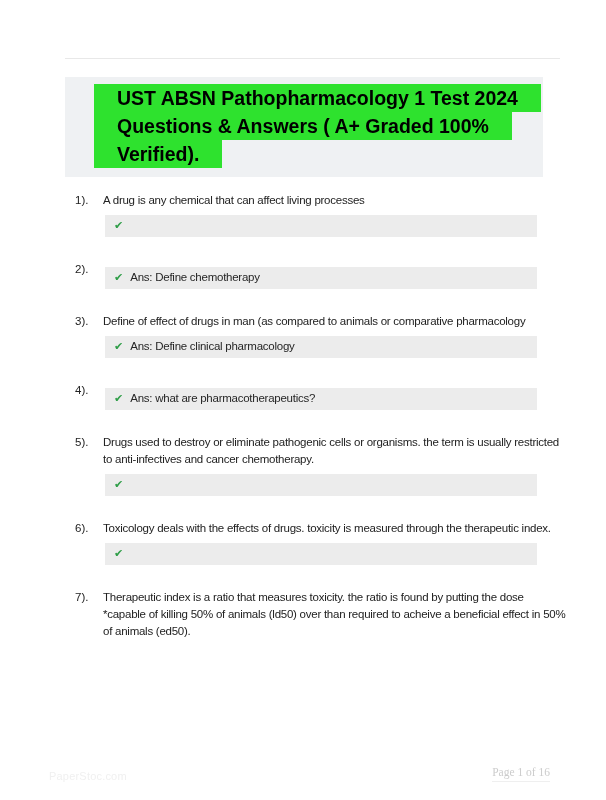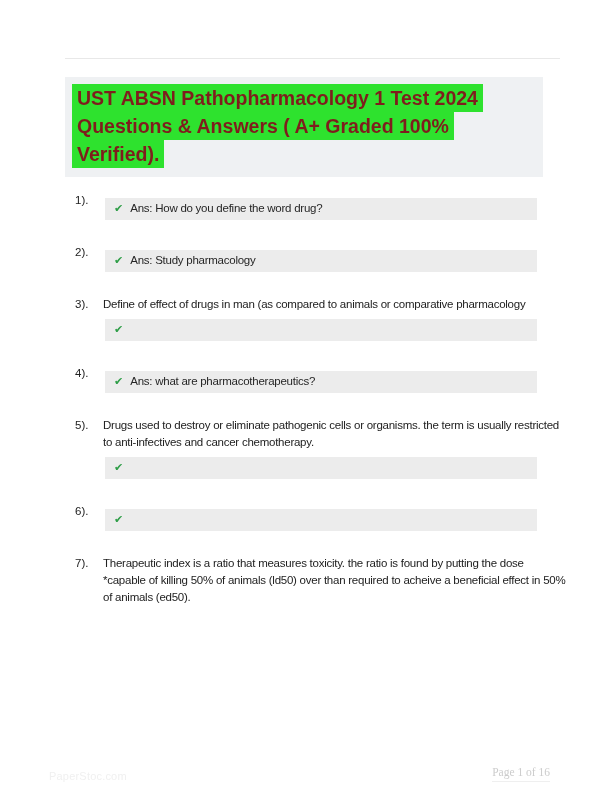--- a/index.html
+++ b/index.html
@@ -27,24 +27,25 @@
     box-sizing: border-box;
     background: #eff1f3;
     padding: 7px 7px 9px 7px;
   }
   .title-highlight {
     display: inline;
     background: #2ee22e;
     font-weight: bold;
     font-size: 19.5px;
     line-height: 28px;
-    padding: 3px 5px;
+    padding: 3px 23px;
     -webkit-box-decoration-break: clone;
     box-decoration-break: clone;
-    color: #7f1d1d;
+    color: #000000;
+    margin-left: 22px;
   }
   .questions {
     position: absolute;
     top: 192px;
     left: 75px;
     width: 492px;
   }
   .q { display: flex; margin-bottom: 24px; }
   .qnum {
     flex: none;
@@ -113,43 +114,44 @@
   <div class="header-rule"></div>
 
   <div class="title-block">
     <span class="title-highlight">UST ABSN Pathopharmacology 1 Test 2024 Questions &amp; Answers ( A+ Graded 100% Verified).</span>
   </div>
 
   <div class="questions">
   <div class="q">
     <span class="qnum">1).</span>
     <div class="qbody">
+      <div class="qtext">A drug is any chemical that can affect living processes</div>
       <div class="ans">
         <span class="check">✔</span>
-        <span class="anstext">Ans: How do you define the word drug?</span>
       </div>
     </div>
   </div>
 
   <div class="q">
     <span class="qnum">2).</span>
     <div class="qbody">
       <div class="ans">
         <span class="check">✔</span>
-        <span class="anstext">Ans: Study pharmacology</span>
+        <span class="anstext">Ans: Define chemotherapy</span>
       </div>
     </div>
   </div>
 
   <div class="q">
     <span class="qnum">3).</span>
     <div class="qbody">
       <div class="qtext">Define of effect of drugs in man (as compared to animals or comparative pharmacology</div>
       <div class="ans">
         <span class="check">✔</span>
+        <span class="anstext">Ans: Define clinical pharmacology</span>
       </div>
     </div>
   </div>
 
   <div class="q">
     <span class="qnum">4).</span>
     <div class="qbody">
       <div class="ans">
         <span class="check">✔</span>
         <span class="anstext">Ans: what are pharmacotherapeutics?</span>
@@ -163,20 +165,21 @@
       <div class="qtext">Drugs used to destroy or eliminate pathogenic cells or organisms. the term is usually restricted to anti-infectives and cancer chemotherapy.</div>
       <div class="ans">
         <span class="check">✔</span>
       </div>
     </div>
   </div>
 
   <div class="q">
     <span class="qnum">6).</span>
     <div class="qbody">
+      <div class="qtext">Toxicology deals with the effects of drugs. toxicity is measured through the therapeutic index.</div>
       <div class="ans">
         <span class="check">✔</span>
       </div>
     </div>
   </div>
 
   <div class="q">
     <span class="qnum">7).</span>
     <div class="qbody">
       <div class="qtext">Therapeutic index is a ratio that measures toxicity. the ratio is found by putting the dose *capable of killing 50% of animals (ld50) over than required to acheive a beneficial effect in 50% of animals (ed50).</div>

